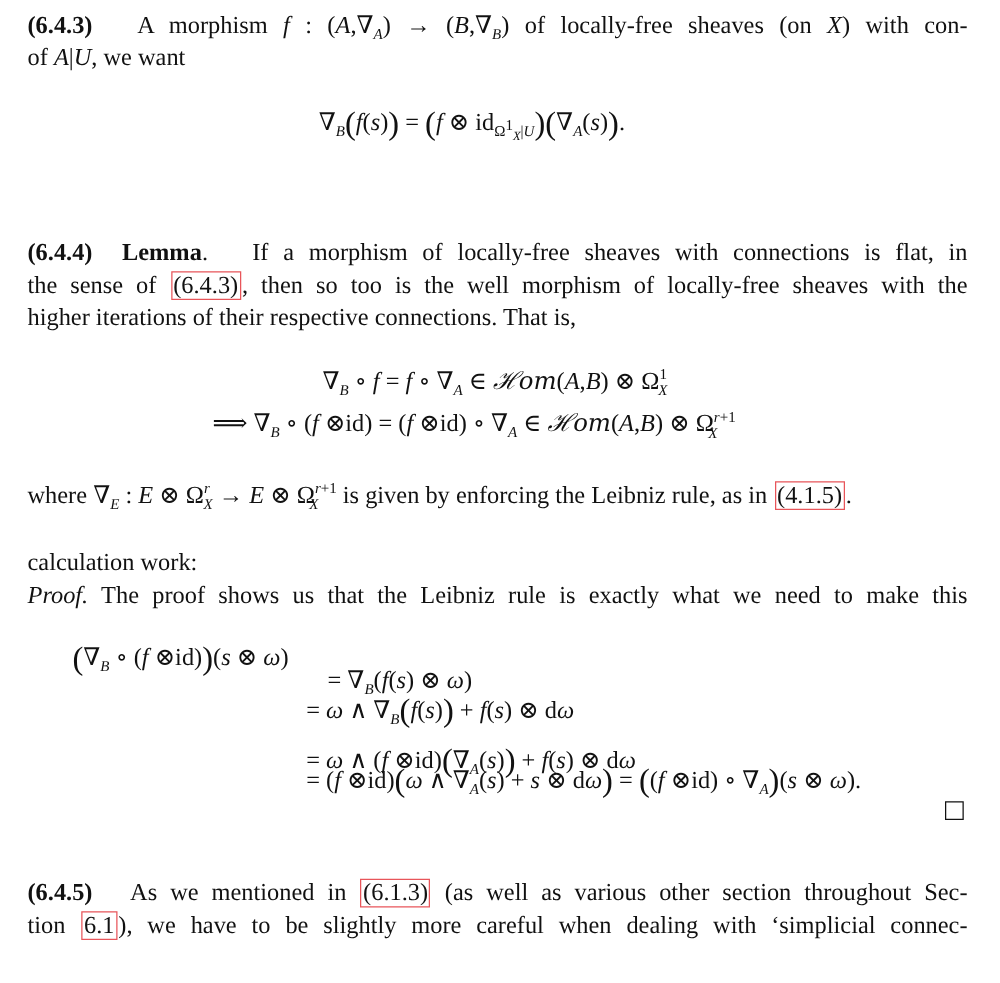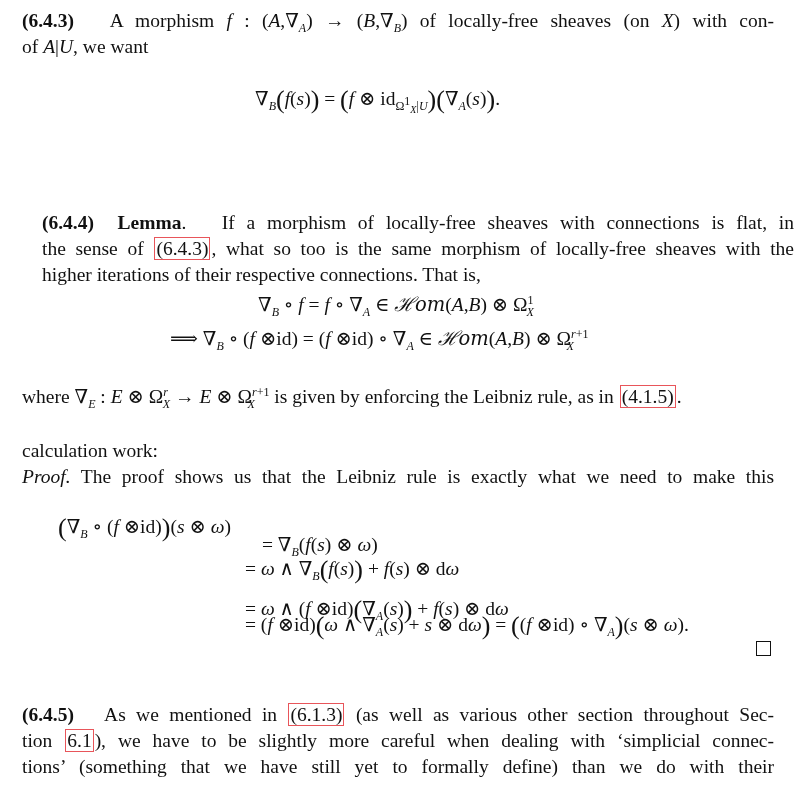--- a/index.html
+++ b/index.html
@@ -24,23 +24,23 @@
 <body>
 
 <div class="para" style="top:8px;">
   <span class="line just"><b>(6.4.3)</b>&nbsp;&nbsp; A morphism <i>f</i> : (<i>A</i>,∇<sub><i>A</i></sub>) → (<i>B</i>,∇<sub><i>B</i></sub>) of locally-free sheaves (on <i>X</i>) with con-</span>
   <span class="line">of <i>A</i>|<i>U</i>, we want</span>
 </div>
 <div class="eq" style="left:255px; top:86px;">
   ∇<sub><i>B</i></sub><span class="big">(</span><i>f</i>(<i>s</i>)<span class="big">)</span> = <span class="big">(</span><i>f</i> ⊗ id<sub>Ω<sup>1</sup><sub style="font-size:10px"><i>X</i></sub>|<i>U</i></sub><span class="big">)</span><span class="big">(</span>∇<sub><i>A</i></sub>(<i>s</i>)<span class="big">)</span>.
 </div>
 
-<div class="para" style="top:210px;margin-left:20px;">
+<div class="para" style="top:190px;">
   <span class="line just"><b>(6.4.4)</b>&nbsp; <b>Lemma</b>.&nbsp;&nbsp; <span>If a morphism of locally-free sheaves with connections is flat, in</span></span>
-  <span class="line just"><span>the sense of</span> <span class="ref">(6.4.3)</span><span>, what so too is the same morphism of locally-free sheaves with the</span></span>
+  <span class="line just"><span>the sense of</span> <span class="ref">(6.4.3)</span><span>, then so too is the well morphism of locally-free sheaves with the</span></span>
   <span class="line">higher iterations of their respective connections. That is,</span>
 </div>
 <div class="eq" style="left:258px; top:292px;">
   ∇<sub><i>B</i></sub> ∘ <i>f</i> = <i>f</i> ∘ ∇<sub><i>A</i></sub> ∈ <span class="calli">ℋom</span>(<i>A</i>,<i>B</i>) ⊗ Ω<sup>1</sup><sub style="margin-left:-7px"><i>X</i></sub>
 </div>
 <div class="eq" style="left:170px; top:326px;text-align:right;">
   ⟹ ∇<sub><i>B</i></sub> ∘ (<i>f</i> ⊗id) = (<i>f</i> ⊗id) ∘ ∇<sub><i>A</i></sub> ∈ <span class="calli">ℋom</span>(<i>A</i>,<i>B</i>) ⊗ Ω<sup><i>r</i>+1</sup><sub style="margin-left:-22px"><i>X</i></sub>
 </div>
 <div class="para" style="top:384px;">
   <span class="line">where ∇<sub><i>E</i></sub> : <i>E</i> ⊗ Ω<sup><i>r</i></sup><sub style="margin-left:-5px"><i>X</i></sub> → <i>E</i> ⊗ Ω<sup><i>r</i>+1</sup><sub style="margin-left:-22px"><i>X</i></sub>&nbsp;&nbsp;&nbsp; is given by enforcing the Leibniz rule, as in <span class="ref">(4.1.5)</span><span>.</span></span>
@@ -63,14 +63,13 @@
   = <i>ω</i> ∧ (<i>f</i> ⊗id)<span class="big">(</span>∇<sub><i>A</i></sub>(<i>s</i>)<span class="big">)</span> + <i>f</i>(<i>s</i>) ⊗ d<i>ω</i>
 </div>
 <div class="eq" style="left:245px; top:612px;">
   = (<i>f</i> ⊗id)<span class="big">(</span><i>ω</i> ∧ ∇<sub><i>A</i></sub>(<i>s</i>) + <i>s</i> ⊗ d<i>ω</i><span class="big">)</span> = <span class="big">(</span>(<i>f</i> ⊗id) ∘ ∇<sub><i>A</i></sub><span class="big">)</span>(<i>s</i> ⊗ <i>ω</i>).
 </div>
 <span class="qed" style="position:absolute; left:756px; top:641px;"></span>
 
 <div class="para" style="top:702px;">
   <span class="line just"><b>(6.4.5)</b>&nbsp;&nbsp; <span>As we mentioned in</span> <span class="ref">(6.1.3)</span> <span>(as well as various other section throughout Sec-</span></span>
   <span class="line just"><span>tion</span> <span class="ref">6.1</span><span>), we have to be slightly more careful when dealing with ‘simplicial connec-</span></span>
-  <span class="line just">tions’ (something that we have still yet to formally define) than we do with their</span>
 </div>
 
 </body></html>

